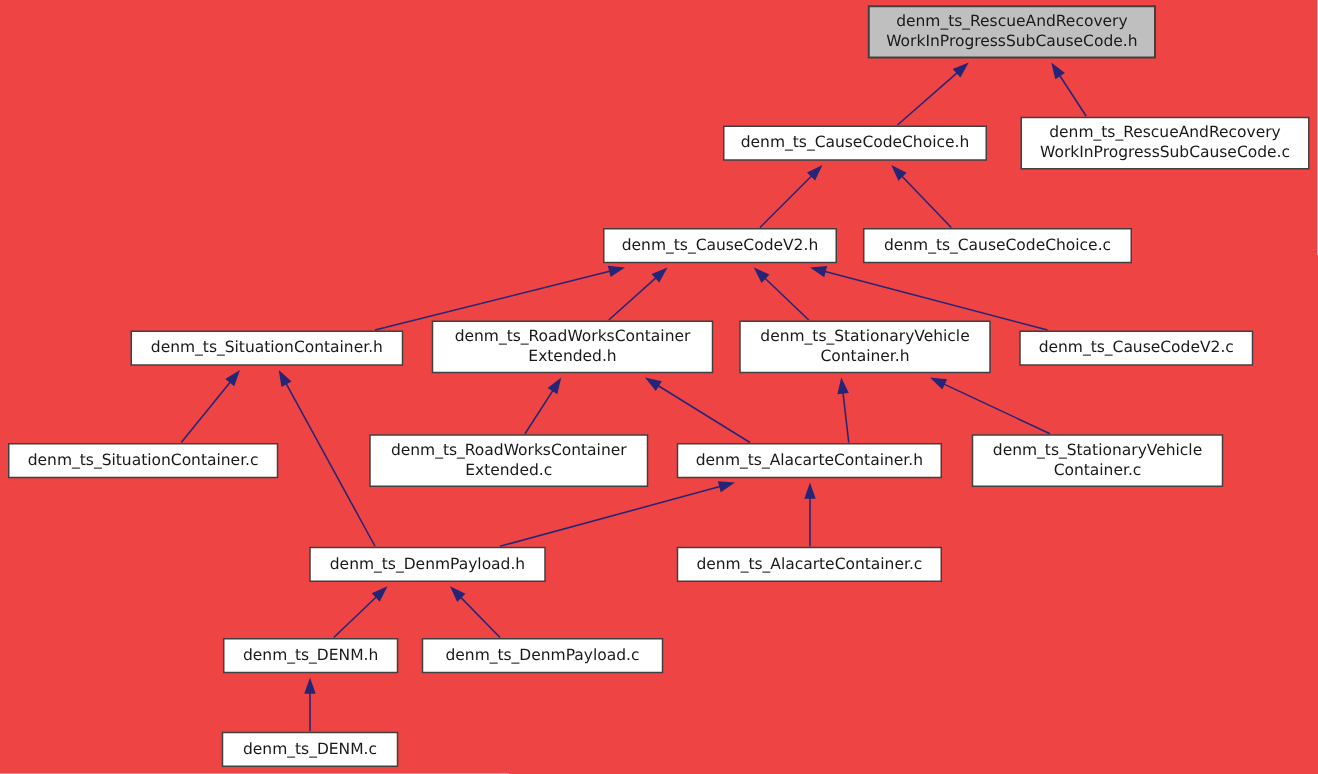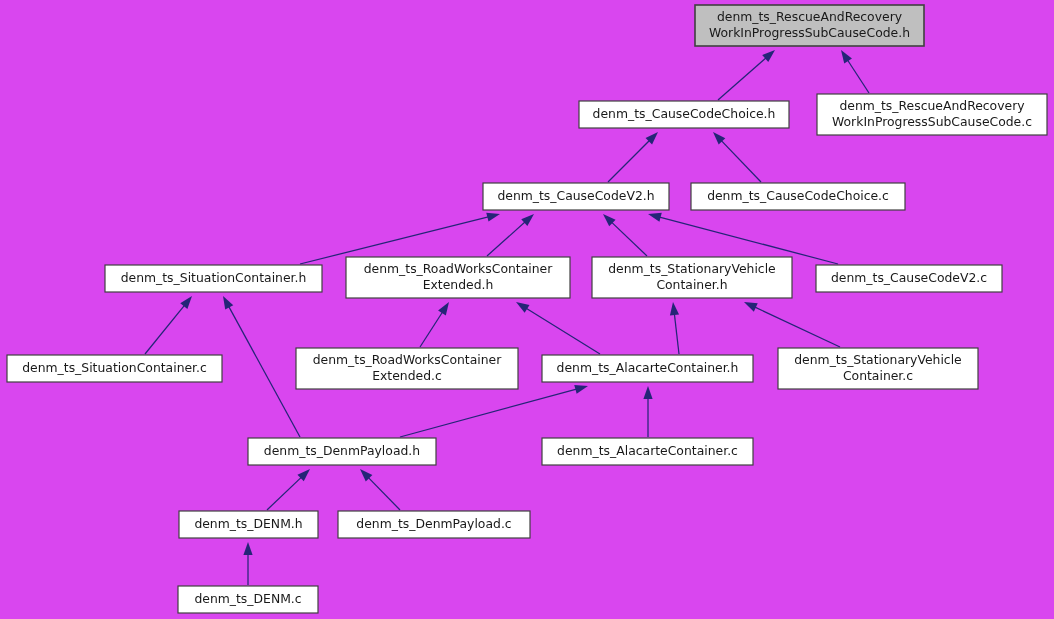--- a/index.html
+++ b/index.html
@@ -4,21 +4,21 @@
 <style>
   html, body {
     margin: 0;
     padding: 0;
     background: #ffffff;
   }
   #graph-root {
     position: relative;
     width: 1054px;
     height: 619px;
-    background: #d946ef;
+    background: #ef4444;
     font-family: "DejaVu Sans", sans-serif;
     overflow: hidden;
   }
   svg#graph-svg {
     position: absolute;
     left: 0;
     top: 0;
     width: 1054px;
     height: 619px;
     display: block;

